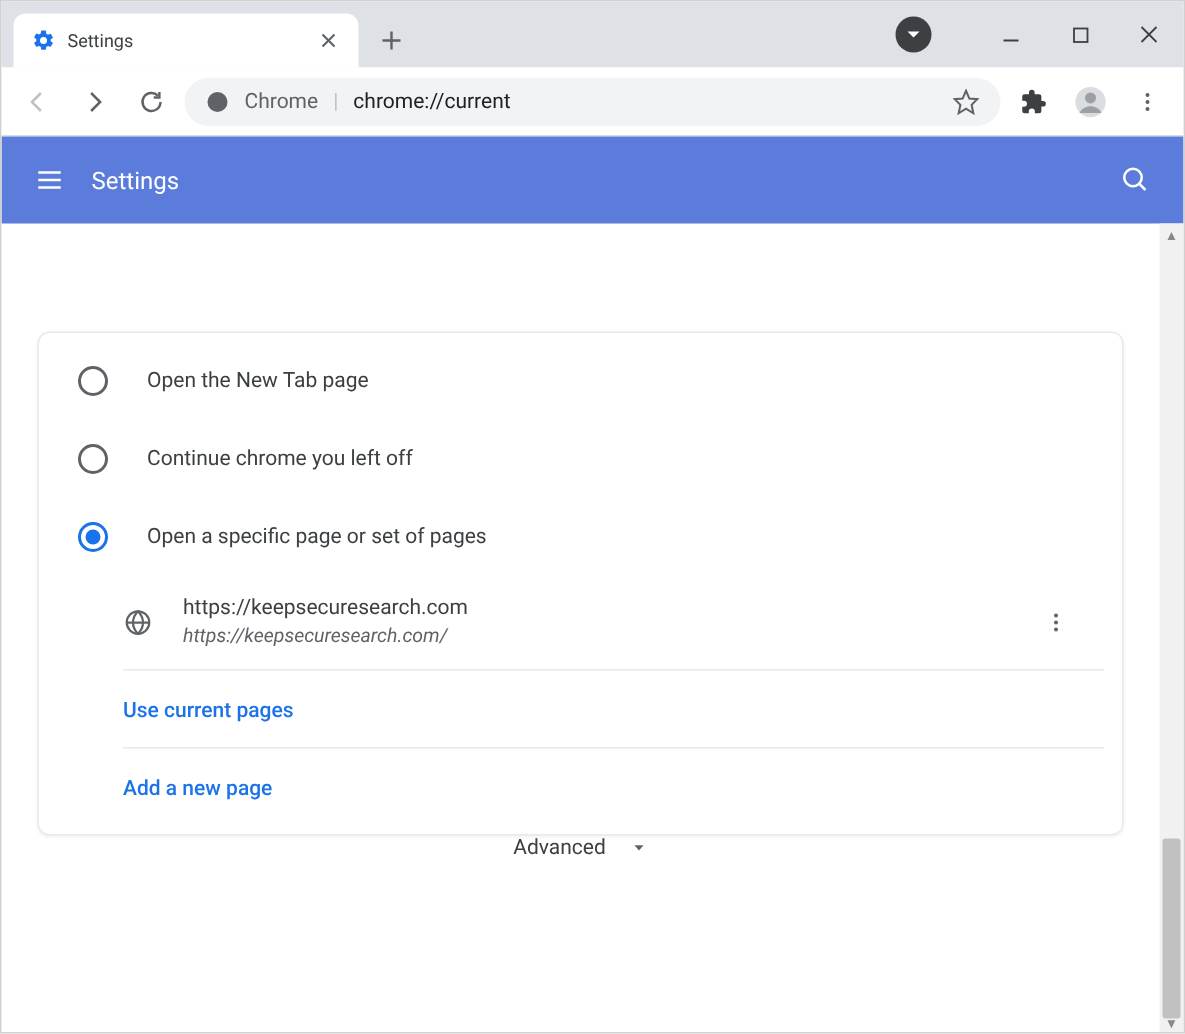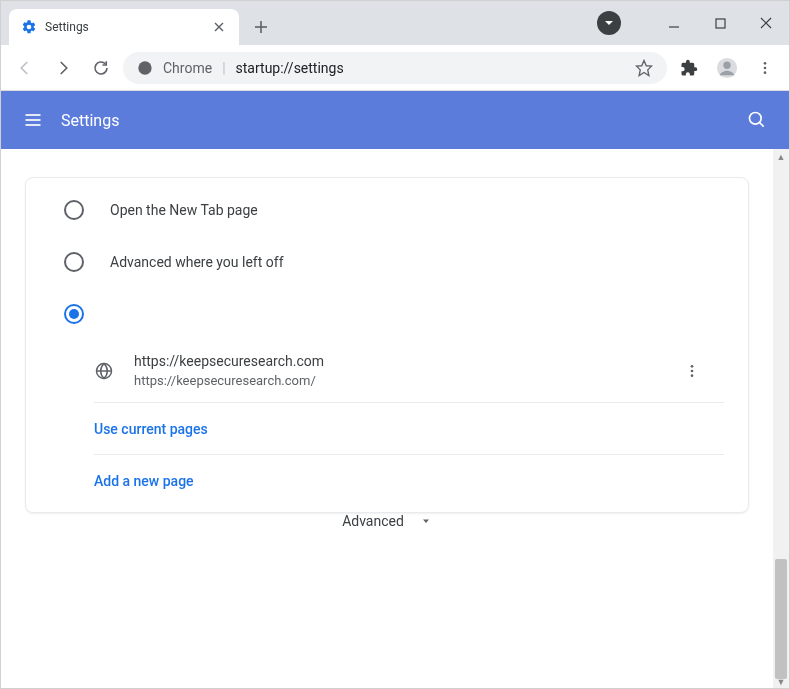--- a/index.html
+++ b/index.html
@@ -36,33 +36,33 @@
 
 .content-wrap { height: calc(689px - 44px - 46px - 58px); display: flex; }
 .content { flex: 1; overflow-y: auto; padding: 28px 24px 40px; }
 .scrollbar { width: 16px; background: #f1f1f1; position: relative; }
 .scroll-thumb { position: absolute; left: 2px; right: 2px; top: 410px; height: 120px; background: #c1c1c1; border-radius: 2px; }
 .scroll-arrow { position: absolute; left: 0; right: 0; height: 16px; display: flex; align-items: center; justify-content: center; color: #888; font-size: 9px; }
 .scroll-arrow.top { top: 0; }
 .scroll-arrow.bot { bottom: 0; }
 
 .section-heading { font-size: 14px; color: #3c4043; margin: 6px 0 20px 12px; }
-.card { background: #fff; border: 1px solid #e8eaed; border-radius: 8px; padding: 6px 16px; box-shadow: 0 1px 2px rgba(60,64,67,.08); }
+.card { background: #fff; border: 1px solid #e8eaed; border-radius: 8px; padding: 6px 4px; box-shadow: 0 1px 2px rgba(60,64,67,.08); margin-top: 44px; }
 .radio-row { display: flex; align-items: center; padding: 16px 22px; gap: 26px; }
 .radio { width: 20px; height: 20px; border: 2px solid #5f6368; border-radius: 50%; display: flex; align-items: center; justify-content: center; flex-shrink: 0; }
 .radio.checked { border-color: #1a73e8; }
 .radio.checked::after { content: ""; width: 10px; height: 10px; background: #1a73e8; border-radius: 50%; }
 .radio-label { font-size: 14px; color: #3c4043; }
 
 .subitems { padding-left: 52px; padding-right: 8px; }
 .page-row { display: flex; align-items: center; padding: 12px 16px 12px 0; gap: 20px; border-bottom: 1px solid #e8eaed; }
 .globe-icon { width: 20px; height: 20px; color: #5f6368; display: flex; align-items: center; justify-content: center; flex-shrink: 0; }
 .page-info { flex: 1; }
 .page-title { font-size: 14px; color: #3c4043; line-height: 1.4; }
-.page-url { font-size: 13px; color: #5f6368; line-height: 1.4; }
+.page-url { font-size: 13px; color: #5f6368; line-height: 1.4; font-style: italic; }
 .more-btn { width: 32px; height: 32px; display: flex; align-items: center; justify-content: center; color: #5f6368; }
 .link-row { padding: 16px 0; border-bottom: 1px solid #e8eaed; }
 .link-row:last-child { border-bottom: none; }
 .link-row span { font-size: 14px; color: #1a73e8; font-weight: 500; cursor: pointer; }
 
 .advanced { display: flex; align-items: center; justify-content: center; gap: 16px; color: #3c4043; font-size: 14px; }
 .advanced .chev { color: #5f6368; }
 
 svg { display: block; }
 </style>
@@ -133,21 +133,21 @@
       </svg>
   </div>
   <div class="omnibox">
     <span>
       <svg width="16" height="16" viewBox="0 0 24 24" fill="#5f6368">
           <circle cx="12" cy="12" r="10"></circle>
         </svg>
     </span>
     <span class="chrome-label">Chrome</span>
     <span class="divider">|</span>
-    <span class="path">startup://settings</span>
+    <span class="path">chrome://current</span>
     <span class="star">
       <svg width="18" height="18" viewBox="0 0 24 24" fill="none" stroke="currentColor" stroke-width="1.8">
           <polygon points="12 2 15 9 22 9.5 17 14.5 18.5 22 12 18 5.5 22 7 14.5 2 9.5 9 9"></polygon>
         </svg>
     </span>
   </div>
   <div class="toolbar-icon">
     <svg width="18" height="18" viewBox="0 0 24 24" fill="#3c4043">
         <path d="M20.5 11H19V7a2 2 0 0 0-2-2h-4V3.5a2.5 2.5 0 0 0-5 0V5H4a2 2 0 0 0-2 2v3.8h1.5a2.7 2.7 0 0 1 0 5.4H2V20a2 2 0 0 0 2 2h3.8v-1.5a2.7 2.7 0 0 1 5.4 0V22H17a2 2 0 0 0 2-2v-4h1.5a2.5 2.5 0 0 0 0-5z"></path>
       </svg>
@@ -187,24 +187,25 @@
 
 <div class="content-wrap">
   <div class="content">
     <div class="card">
       <div class="radio-row">
         <div class="radio"></div>
         <div class="radio-label">Open the New Tab page</div>
       </div>
       <div class="radio-row">
         <div class="radio"></div>
-        <div class="radio-label">Advanced where you left off</div>
+        <div class="radio-label">Continue chrome you left off</div>
       </div>
       <div class="radio-row">
         <div class="radio checked"></div>
+        <div class="radio-label">Open a specific page or set of pages</div>
       </div>
       <div class="subitems">
         <div class="page-row">
           <div class="globe-icon">
             <svg width="20" height="20" viewBox="0 0 24 24" fill="none" stroke="#5f6368" stroke-width="1.8">
                 <circle cx="12" cy="12" r="9"></circle>
                 <line x1="3" y1="12" x2="21" y2="12"></line>
                 <path d="M12 3c2.5 2.5 4 5.5 4 9s-1.5 6.5-4 9c-2.5-2.5-4-5.5-4-9s1.5-6.5 4-9z"></path>
               </svg>
           </div>

